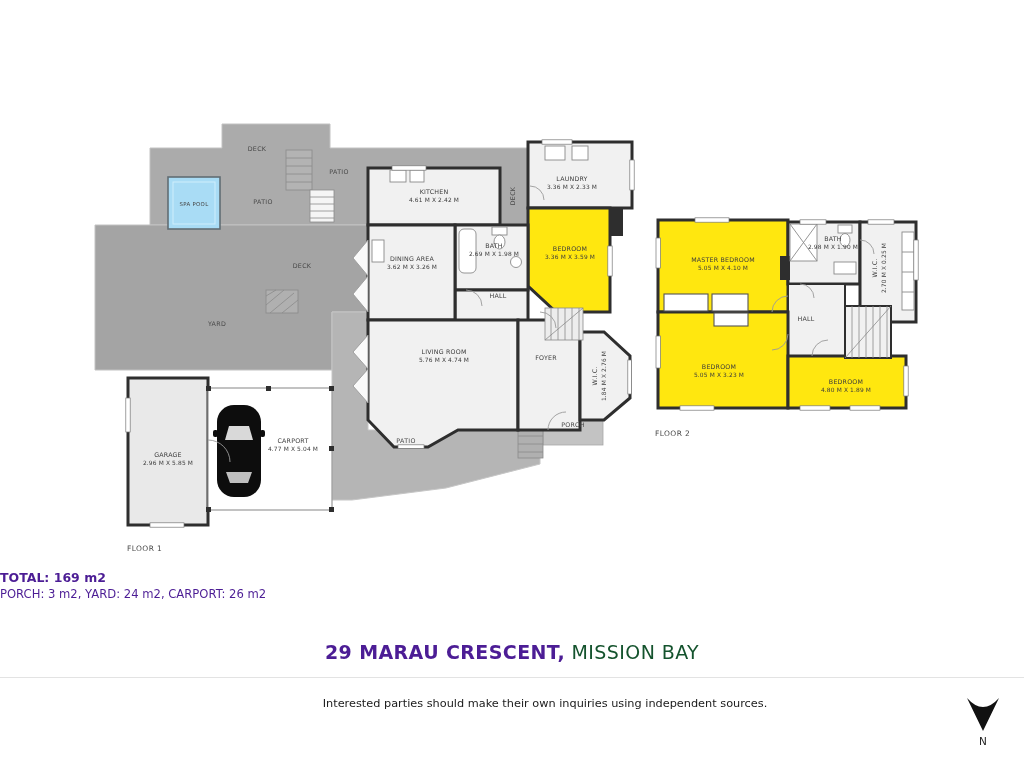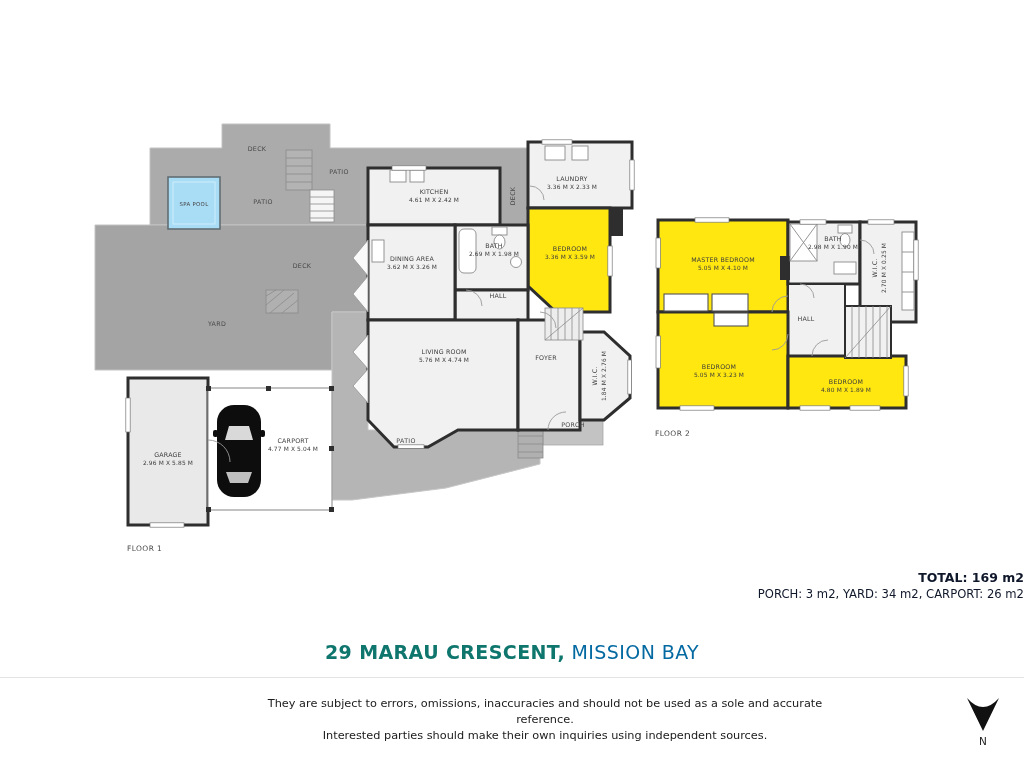--- a/index.html
+++ b/index.html
@@ -3,26 +3,26 @@
 <meta charset="utf-8">
 <style>
   html,body{margin:0;padding:0;background:#fff;}
   #canvas{position:relative;width:1024px;height:768px;background:#ffffff;overflow:hidden;
           font-family:"DejaVu Sans","Liberation Sans",sans-serif;}
   #plan-svg{position:absolute;left:0;top:0;}
   .room-name{font-size:6.3px;fill:#3b3b3b;letter-spacing:.2px;}
   .room-dims{font-size:5.9px;fill:#3b3b3b;letter-spacing:.15px;}
   .area-label{font-size:6.3px;fill:#474747;letter-spacing:.3px;}
   .floor-label{font-size:7.5px;fill:#4a4a4a;letter-spacing:.4px;}
-  .summary{position:absolute;left:0;top:570px;width:1024px;text-align:right;color:#0f172a;}
+  .summary{position:absolute;left:0;top:570px;width:1024px;text-align:left;color:#4c1d95;}
   .summary .total{font-size:12.5px;font-weight:bold;margin-bottom:2px;}
   .summary .sline{font-size:11.6px;line-height:1.28;}
   .address{position:absolute;left:0;top:641px;width:1024px;text-align:center;font-size:19px;letter-spacing:.4px;}
-  .address .street{font-weight:bold;color:#0f766e;}
-  .address .suburb{font-weight:normal;color:#0369a1;}
+  .address .street{font-weight:bold;color:#4c1d95;}
+  .address .suburb{font-weight:normal;color:#14532d;}
   .footer-rule{position:absolute;left:0;top:677px;width:1024px;height:1px;background:#e3e3e3;}
   .logo{position:absolute;left:26px;top:688px;color:#3d3d46;line-height:1.04;}
   .logo .l1{font-size:28px;font-weight:500;letter-spacing:13px;}
   .logo .l2{font-size:28px;font-weight:500;letter-spacing:5px;}
   .disclaimer{position:absolute;left:240px;top:696px;width:610px;text-align:center;
               font-size:11.3px;color:#1a1a1a;line-height:1.42;}
 </style>
 </head>
 <body>
 
@@ -244,27 +244,26 @@
   </g>
 
   <g>
     <path d="M967,698 Q983,716 999,698 L983,731 Z" fill="#111111"></path>
     <text x="983" y="745" text-anchor="middle" style="font-size:10.5px;fill:#222;">N</text>
   </g>
 </svg>
 
 <div class="summary">
   <div class="total">TOTAL: 169 m2</div>
-  <div class="sline">PORCH: 3 m2, YARD: 34 m2, CARPORT: 26 m2</div>
+  <div class="sline">PORCH: 3 m2, YARD: 24 m2, CARPORT: 26 m2</div>
 </div>
 
 <div class="address">
   <span class="street">29 MARAU CRESCENT,</span>
   <span class="suburb">MISSION BAY</span>
 </div>
 
 <div class="footer-rule"></div>
 <div class="disclaimer">
-  <div>They are subject to errors, omissions, inaccuracies and should not be used as a sole and accurate reference.</div>
   <div>Interested parties should make their own inquiries using independent sources.</div>
 </div>
 
 </div>
 
 </body></html>

